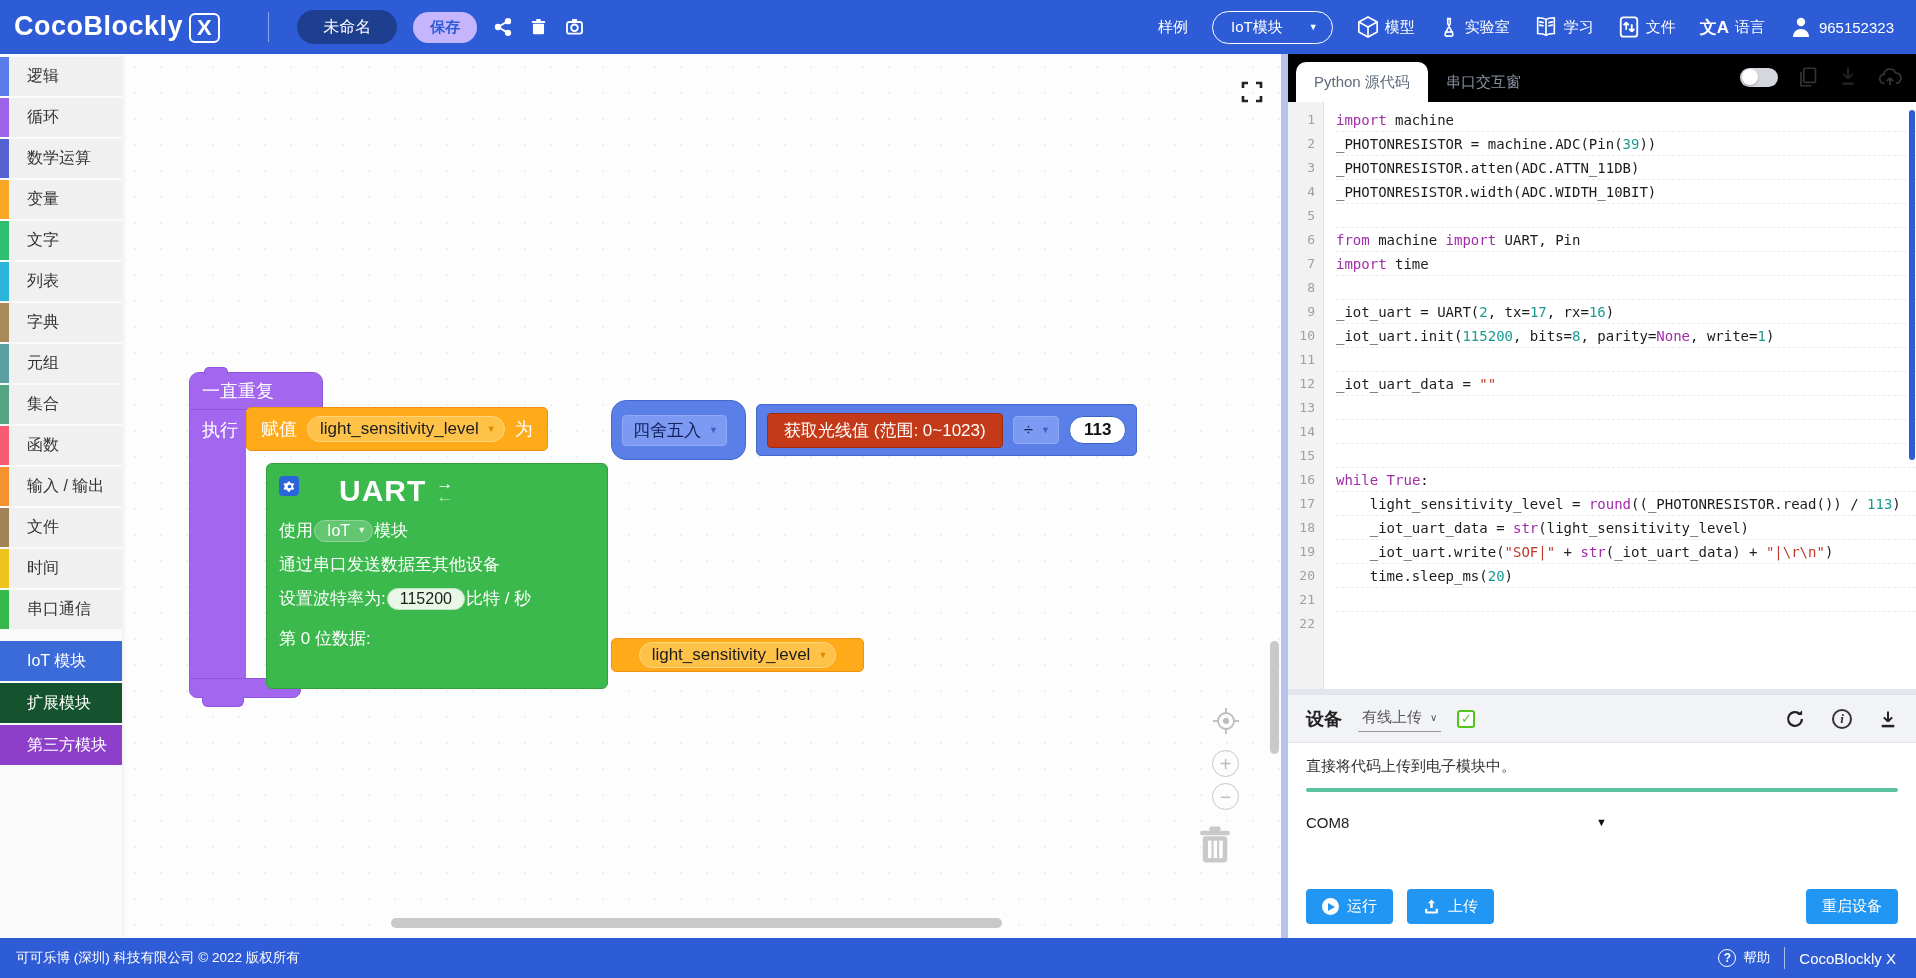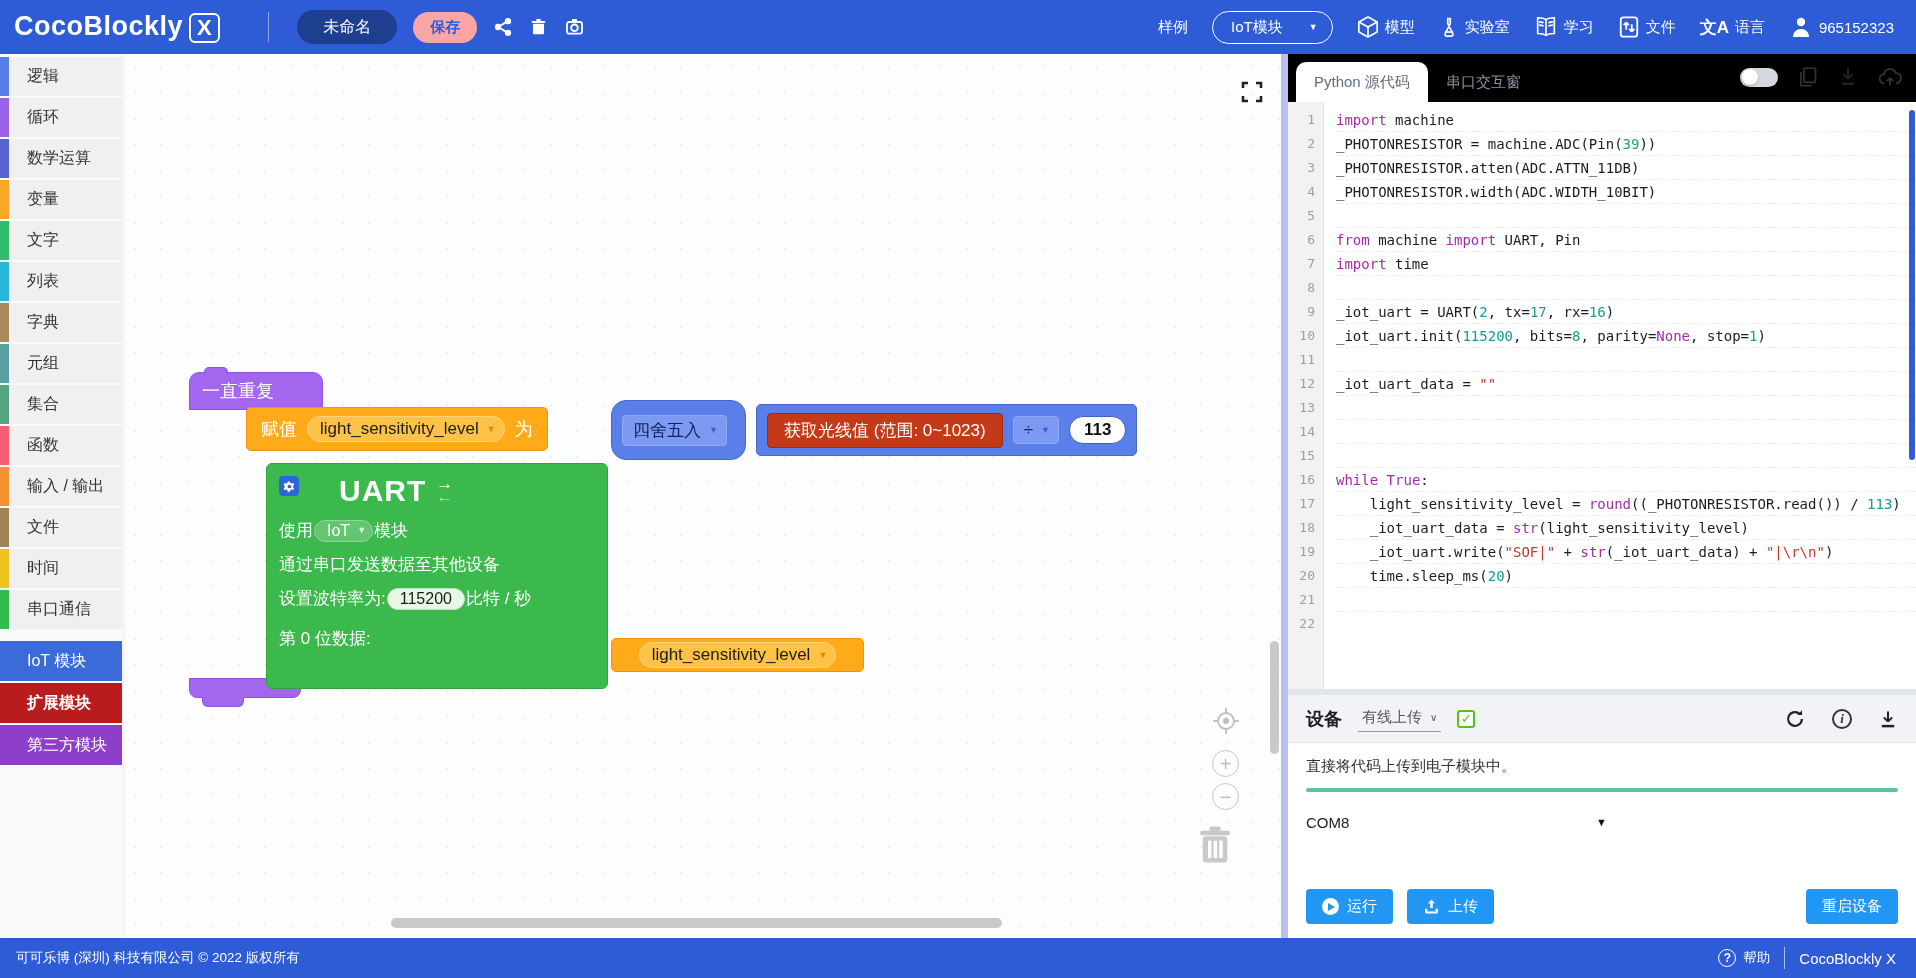--- a/index.html
+++ b/index.html
@@ -6,21 +6,21 @@
   html,body { width:1916px; height:978px; overflow:hidden; }
   body { font-family:"Liberation Sans", sans-serif; background:#fff; position:relative; }
   .app { position:absolute; inset:0; }
 
   
   .navbar { position:absolute; left:0; top:0; width:1916px; height:54px; background:#2e5cd6; display:flex; align-items:center; color:#fff; }
   .brand { font-size:27px; font-weight:bold; margin-left:14px; letter-spacing:0.5px; }
   .brand-badge { display:inline-block; border:2.5px solid #fff; border-radius:6px; padding:0 6px; margin-left:6px; font-size:22px; font-weight:bold; }
   .nav-divider { width:1px; height:30px; background:rgba(255,255,255,0.45); margin:0 28px 0 48px; }
   .filename-pill { background:#1e3e8f; border-radius:17px; height:34px; padding:0 26px; display:flex; align-items:center; font-size:16px; }
-  .save-pill { background:#fca5a5; color:#2e5cd6; border-radius:16px; height:31px; padding:0 17px; display:flex; align-items:center; font-size:15px; font-weight:bold; margin-left:16px; cursor:pointer; }
+  .save-pill { background:#c4b5fd; color:#2e5cd6; border-radius:16px; height:31px; padding:0 17px; display:flex; align-items:center; font-size:15px; font-weight:bold; margin-left:16px; cursor:pointer; }
   .nav-ic { margin-left:16px; display:flex; align-items:center; cursor:pointer; }
   .nav-right { margin-left:auto; display:flex; align-items:center; gap:24px; padding-right:22px; font-size:15px; }
   .nav-item { display:flex; align-items:center; gap:6px; cursor:pointer; white-space:nowrap; }
   .mode-select { border:1.5px solid #fff; border-radius:17px; height:33px; padding:0 14px 0 18px; display:flex; align-items:center; gap:26px; cursor:pointer; }
   .caret { font-size:9px; line-height:1; }
   .lang-glyph { font-size:17px; font-weight:bold; }
 
   
   .footer { position:absolute; left:0; top:938px; width:1916px; height:40px; background:#2e5cd6; color:#fff; display:flex; align-items:center; font-size:13.5px; }
   .footer-left { margin-left:16px; }
@@ -276,35 +276,38 @@
             <span class="strip" style="background: rgb(238, 194, 31);"></span>
             <span class="cat-label">时间</span>
           </div>
           <div class="cat">
             <span class="strip" style="background: rgb(53, 185, 77);"></span>
             <span class="cat-label">串口通信</span>
           </div>
         </div>
       <div class="mods">
           <div class="mod" style="background: rgb(58, 107, 216);">IoT 模块</div>
-          <div class="mod" style="background: #b91c1c; font-weight: bold;">扩展模块</div>
+          <div class="mod" style="background: #14532d;">扩展模块</div>
           <div class="mod" style="background: rgb(141, 63, 201);">第三方模块</div>
         </div>
     </div>
 
     <div class="canvas">
 
       <span class="fullscreen">
         <svg width="24" height="24" viewBox="0 0 24 24" fill="none" stroke="#222" stroke-width="2.6">
             <path d="M3 8V3h5 M16 3h5v5 M21 16v5h-5 M8 21H3v-5"></path>
           </svg>
       </span>
 
       <div class="hat">
           <span>一直重复</span>
+        </div>
+      <div class="spine">
+          <span>执行</span>
         </div>
       <div class="foot"></div>
       <div class="foot-tab"></div>
 
       <div class="assign-blk">
         <span>赋值</span>
         <span class="chip-orange">
             <span>light_sensitivity_level</span>
             <span class="caret">▼</span>
           </span>
@@ -461,21 +464,21 @@
           <div class="code-lines">
               <div class="code-line"><span class="tok-k">import</span><span class="tok-p"> machine</span></div>
               <div class="code-line"><span class="tok-p">_PHOTONRESISTOR = machine.ADC(Pin(</span><span class="tok-n">39</span><span class="tok-p">))</span></div>
               <div class="code-line"><span class="tok-p">_PHOTONRESISTOR.atten(ADC.ATTN_11DB)</span></div>
               <div class="code-line"><span class="tok-p">_PHOTONRESISTOR.width(ADC.WIDTH_10BIT)</span></div>
               <div class="code-line"></div>
               <div class="code-line"><span class="tok-k">from</span><span class="tok-p"> machine </span><span class="tok-k">import</span><span class="tok-p"> UART, Pin</span></div>
               <div class="code-line"><span class="tok-k">import</span><span class="tok-p"> time</span></div>
               <div class="code-line"></div>
               <div class="code-line"><span class="tok-p">_iot_uart = UART(</span><span class="tok-n">2</span><span class="tok-p">, tx=</span><span class="tok-n">17</span><span class="tok-p">, rx=</span><span class="tok-n">16</span><span class="tok-p">)</span></div>
-              <div class="code-line"><span class="tok-p">_iot_uart.init(</span><span class="tok-n">115200</span><span class="tok-p">, bits=</span><span class="tok-n">8</span><span class="tok-p">, parity=</span><span class="tok-k">None</span><span class="tok-p">, stop=</span><span class="tok-n">1</span><span class="tok-p">)</span></div>
+              <div class="code-line"><span class="tok-p">_iot_uart.init(</span><span class="tok-n">115200</span><span class="tok-p">, bits=</span><span class="tok-n">8</span><span class="tok-p">, parity=</span><span class="tok-k">None</span><span class="tok-p">, write=</span><span class="tok-n">1</span><span class="tok-p">)</span></div>
               <div class="code-line"></div>
               <div class="code-line"><span class="tok-p">_iot_uart_data = </span><span class="tok-s">""</span></div>
               <div class="code-line"></div>
               <div class="code-line"></div>
               <div class="code-line"></div>
               <div class="code-line"><span class="tok-k">while</span><span class="tok-p"> </span><span class="tok-k">True</span><span class="tok-p">:</span></div>
               <div class="code-line"><span class="tok-p">    light_sensitivity_level = </span><span class="tok-k">round</span><span class="tok-p">((_PHOTONRESISTOR.read()) / </span><span class="tok-n">113</span><span class="tok-p">)</span></div>
               <div class="code-line"><span class="tok-p">    _iot_uart_data = </span><span class="tok-k">str</span><span class="tok-p">(light_sensitivity_level)</span></div>
               <div class="code-line"><span class="tok-p">    _iot_uart.write(</span><span class="tok-s">"SOF|"</span><span class="tok-p"> + </span><span class="tok-k">str</span><span class="tok-p">(_iot_uart_data) + </span><span class="tok-s">"|\r\n"</span><span class="tok-p">)</span></div>
               <div class="code-line"><span class="tok-p">    time.sleep_ms(</span><span class="tok-n">20</span><span class="tok-p">)</span></div>

